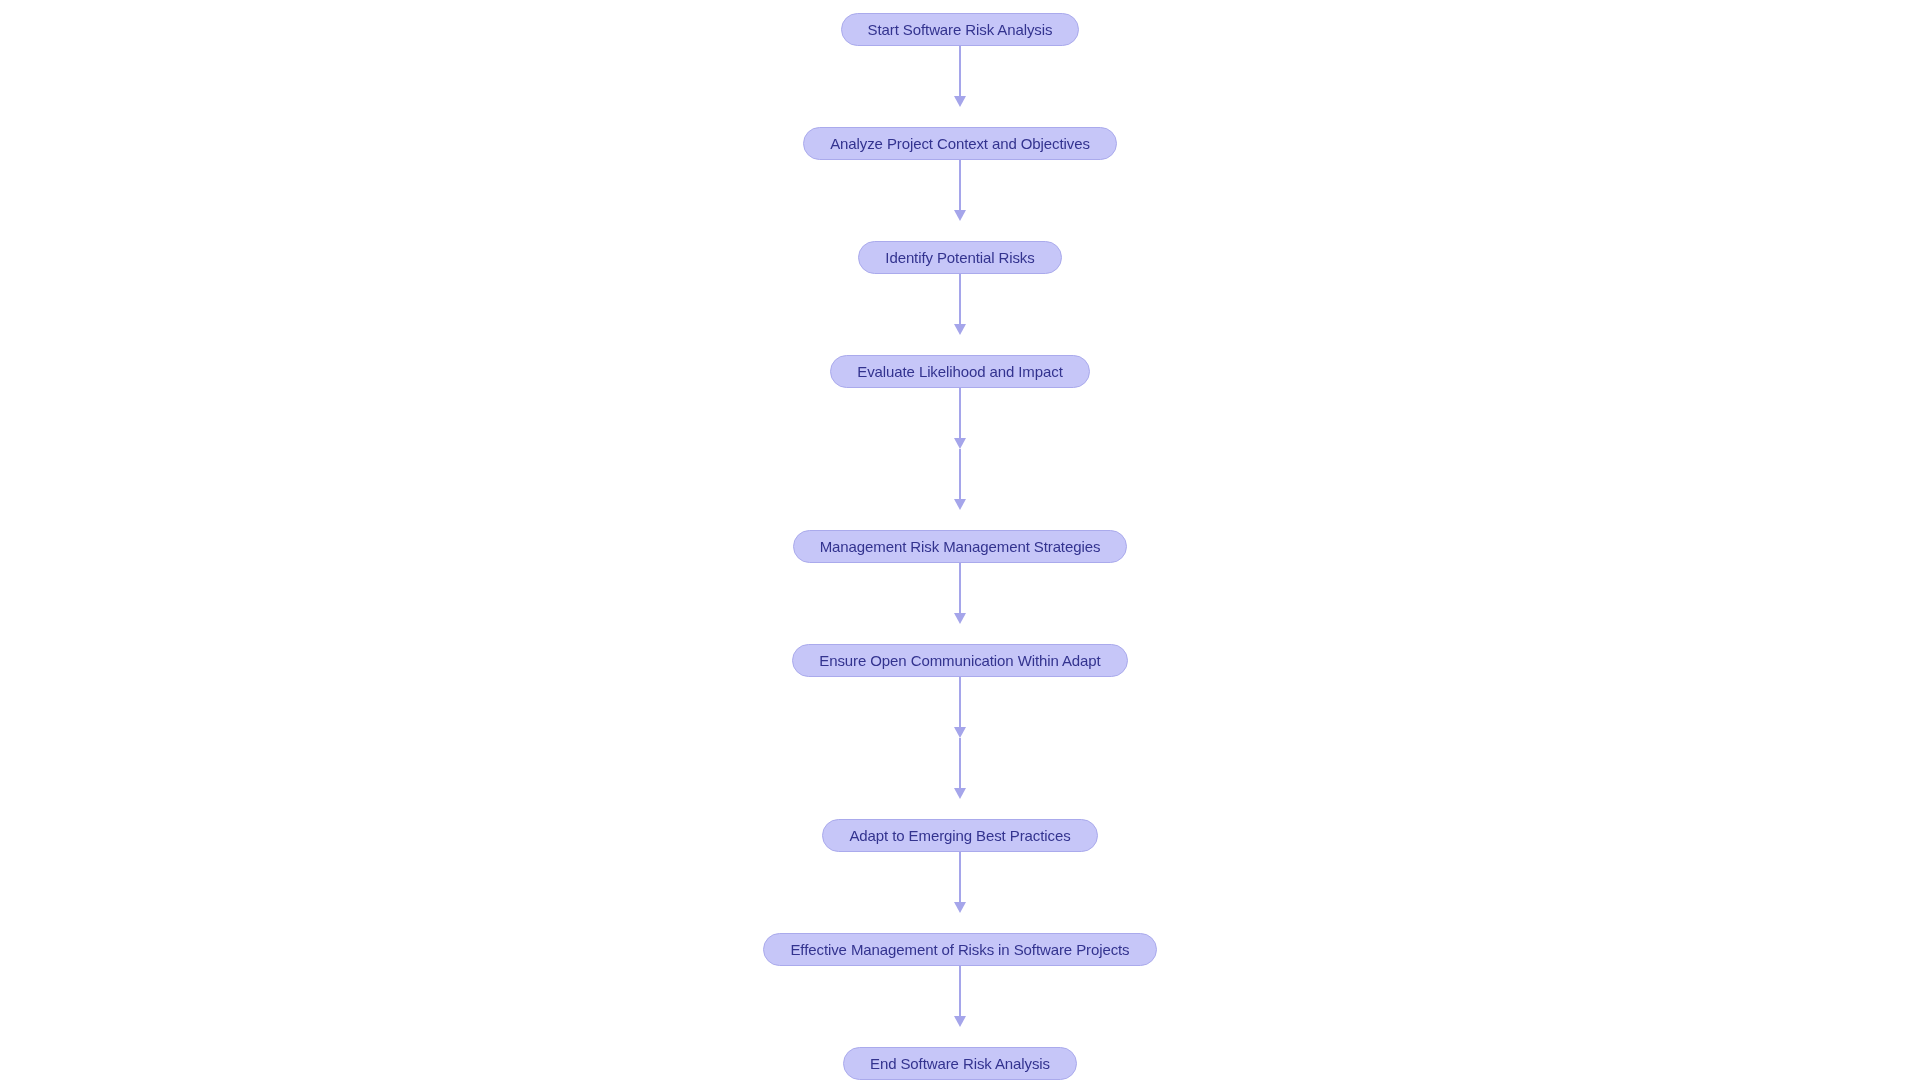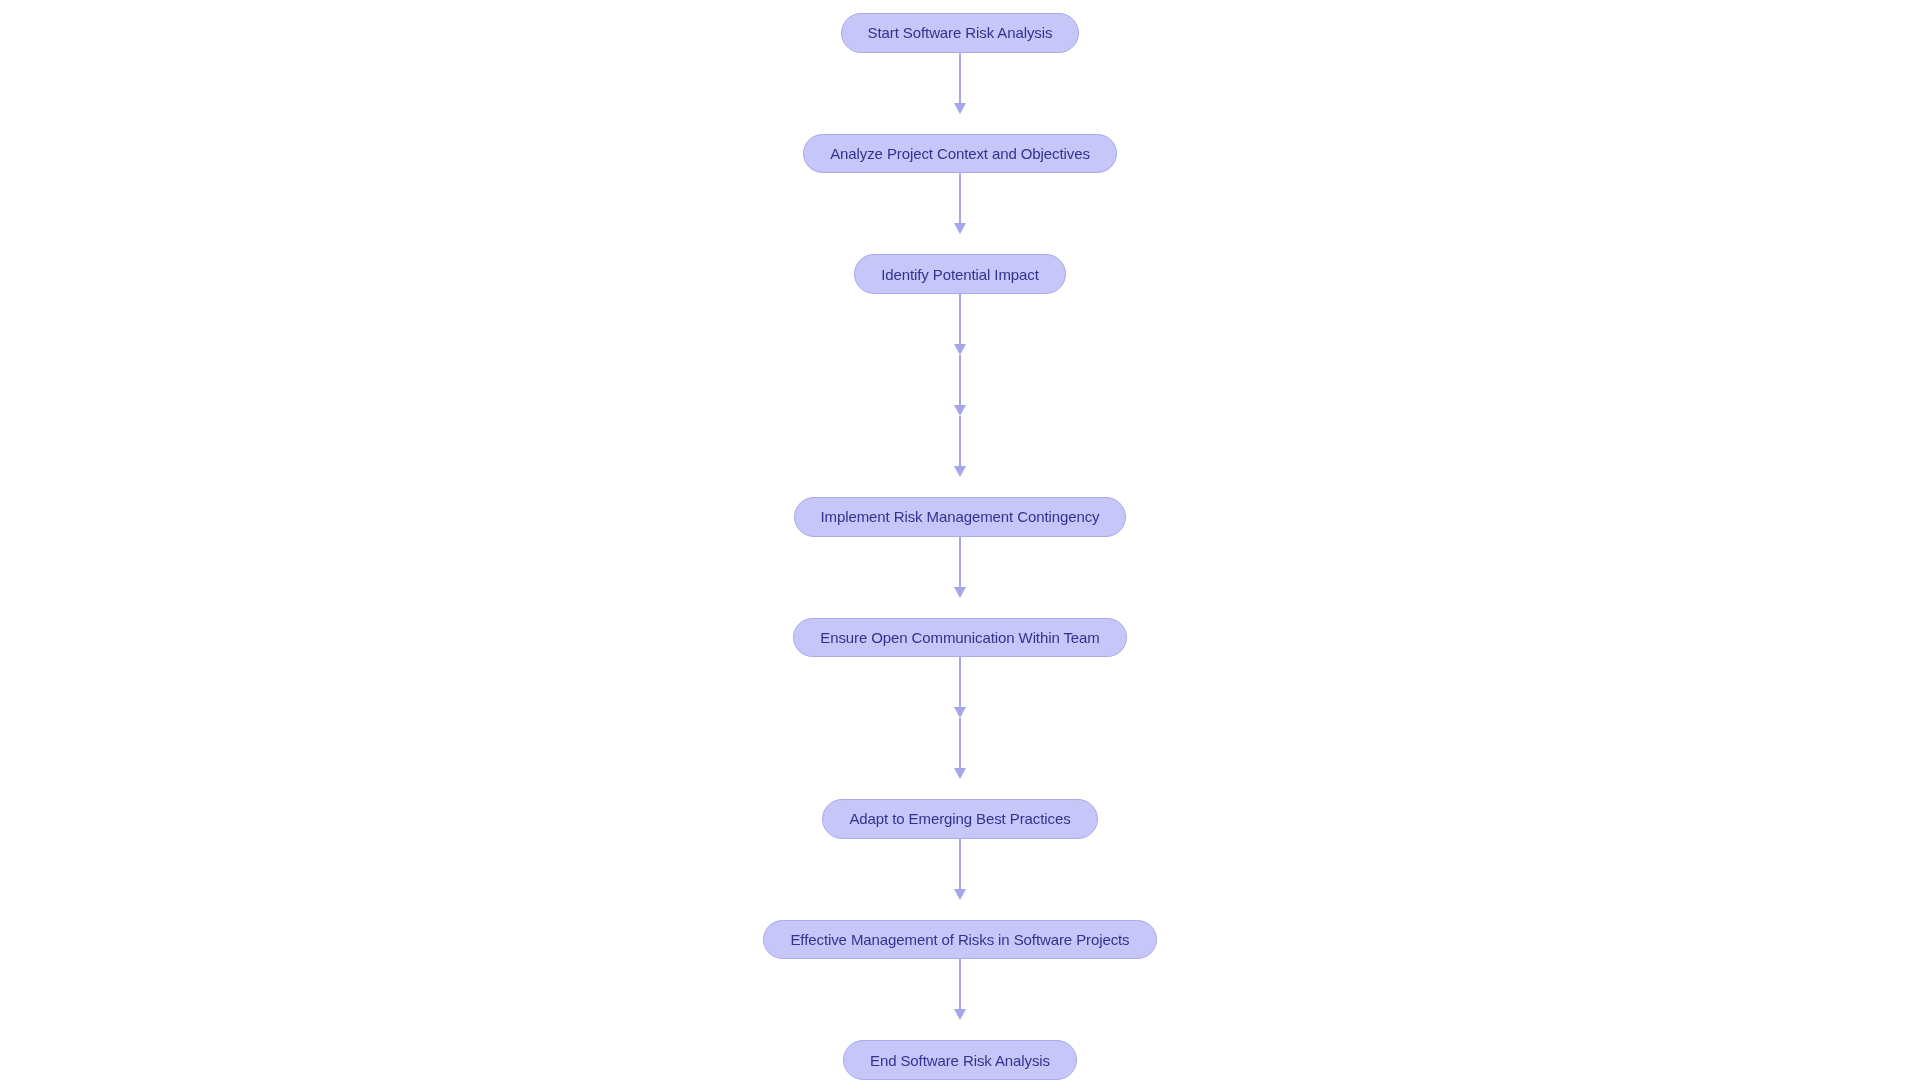--- a/index.html
+++ b/index.html
@@ -108,51 +108,54 @@
     <div class="flow-node">
       <span class="flow-node-label">Analyze Project Context and Objectives</span>
     </div>
 
     <div class="flow-edge">
       <div class="edge-line"></div>
       <div class="edge-arrowhead"></div>
     </div>
 
     <div class="flow-node">
-      <span class="flow-node-label">Identify Potential Impact</span>
+      <span class="flow-node-label">Identify Potential Risks</span>
+    </div>
+
+    <div class="flow-edge">
+      <div class="edge-line"></div>
+      <div class="edge-arrowhead"></div>
+    </div>
+
+    <div class="flow-node">
+      <span class="flow-node-label">Evaluate Likelihood and Impact</span>
     </div>
 
     <div class="flow-edge">
       <div class="edge-line"></div>
       <div class="edge-arrowhead"></div>
     </div>
 
 
     <div class="flow-edge">
       <div class="edge-line"></div>
       <div class="edge-arrowhead"></div>
     </div>
 
-
-    <div class="flow-edge">
-      <div class="edge-line"></div>
-      <div class="edge-arrowhead"></div>
-    </div>
-
     <div class="flow-node">
-      <span class="flow-node-label">Implement Risk Management Contingency</span>
+      <span class="flow-node-label">Management Risk Management Strategies</span>
     </div>
 
     <div class="flow-edge">
       <div class="edge-line"></div>
       <div class="edge-arrowhead"></div>
     </div>
 
     <div class="flow-node">
-      <span class="flow-node-label">Ensure Open Communication Within Team</span>
+      <span class="flow-node-label">Ensure Open Communication Within Adapt</span>
     </div>
 
     <div class="flow-edge">
       <div class="edge-line"></div>
       <div class="edge-arrowhead"></div>
     </div>
 
 
     <div class="flow-edge">
       <div class="edge-line"></div>

